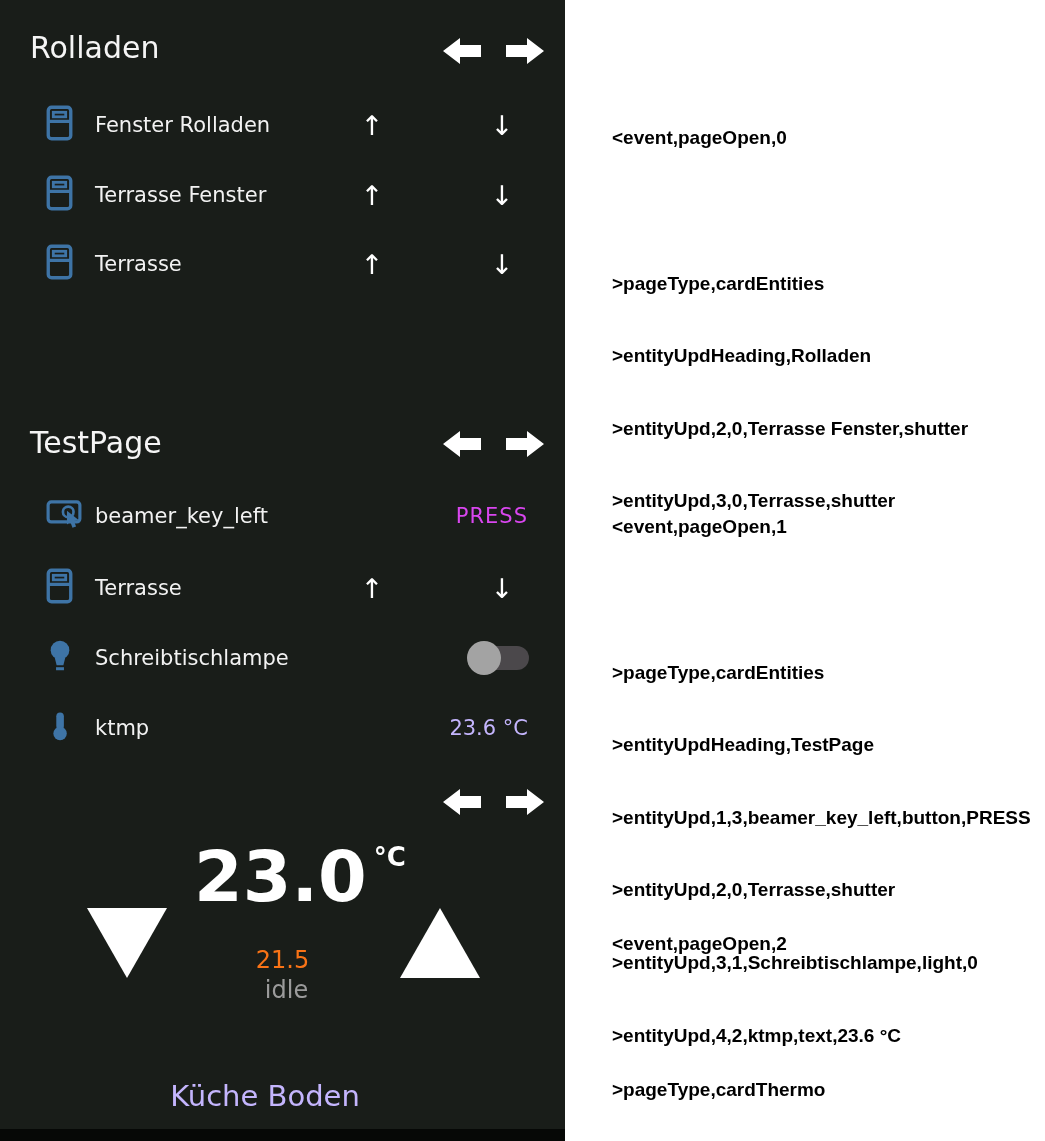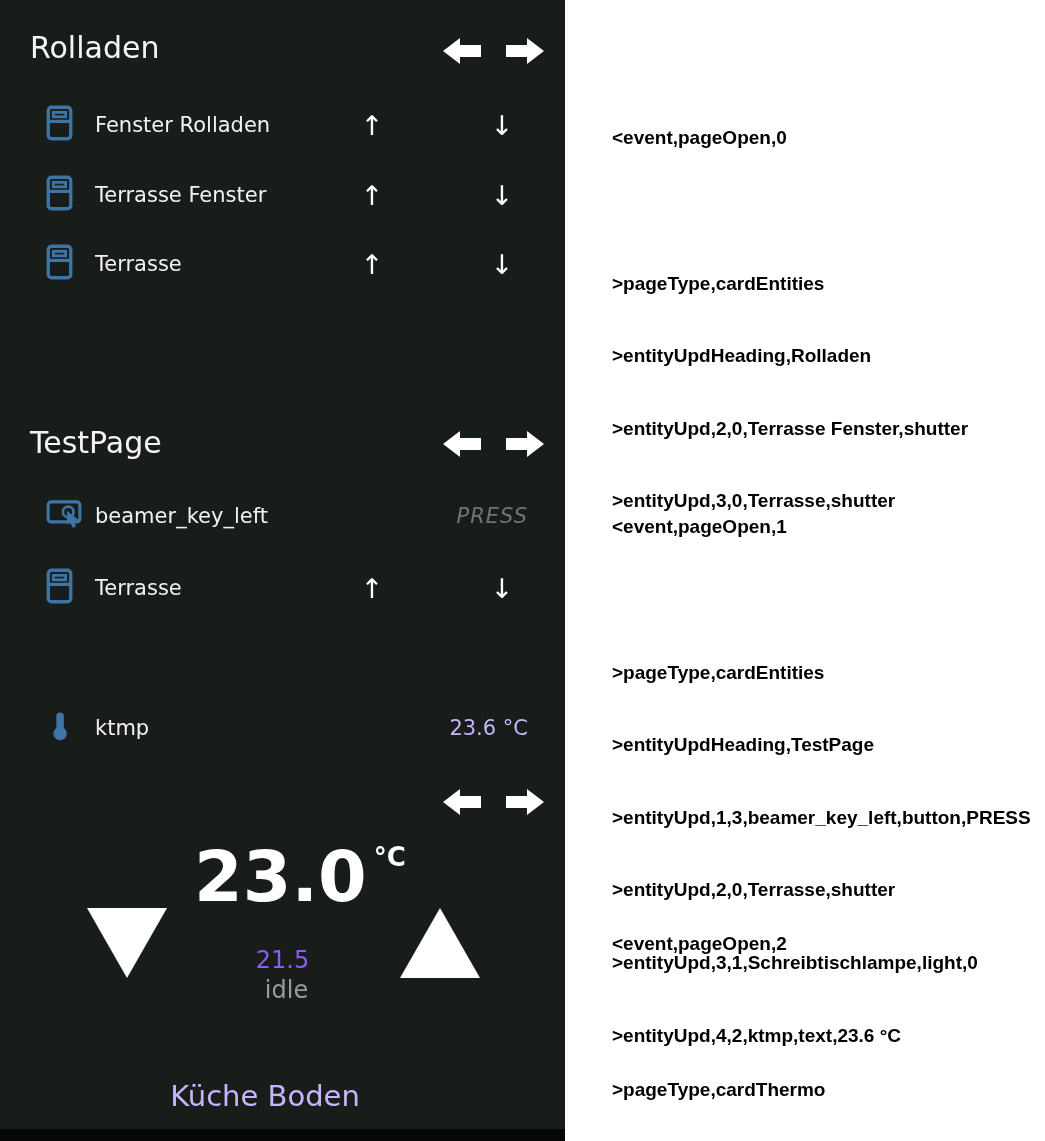--- a/index.html
+++ b/index.html
@@ -19,38 +19,38 @@
   .ent-label { position:absolute; left:95px; top:50%; transform:translateY(-50%);
                color:#f2f2f2; font-size:21px; white-space:nowrap; }
   .ctl { position:absolute; top:50%; transform:translateY(-50%); width:42px; text-align:center;
          color:#ffffff; font-size:27px; line-height:27px; cursor:pointer; }
   .ctl-up   { left:351px; }
   .ctl-stop { left:416px; }
   .ctl-down { left:481px; }
   .stop-square { width:21px; height:21px; background:#ffffff; margin:0 auto; }
 
   .press { position:absolute; right:37px; top:50%; transform:translateY(-50%);
-           color:#737373; font-size:21px; letter-spacing:1px; cursor:pointer;font-style:italic; }
+           color:#d946ef; font-size:21px; letter-spacing:1px; cursor:pointer; }
   .text-value { position:absolute; right:37px; top:50%; transform:translateY(-50%);
                 color:#c4b5fd; font-size:21px; white-space:nowrap; }
 
   .toggle { position:absolute; right:36px; top:50%; transform:translateY(-50%);
             width:62px; height:34px; cursor:pointer; }
   .toggle-track { position:absolute; left:9px; top:5px; width:53px; height:24px;
                   border-radius:12px; background:#4b484b; }
   .toggle-knob { position:absolute; left:0; top:0; width:34px; height:34px;
                  border-radius:50%; background:#a3a3a3; }
 
   
   .thermo-temp { position:absolute; left:0; top:842px; width:600px;
                  display:flex; justify-content:center; align-items:flex-start; color:#ffffff; }
   .thermo-temp .num { font-size:70px; line-height:70px; font-weight:700; }
   .thermo-temp .unit { font-size:26px; line-height:26px; font-weight:700; margin:2px 0 0 7px; }
   .thermo-target { position:absolute; left:0; top:946px; width:565px; text-align:center;
-                   color:#8b5cf6; font-size:24px; }
+                   color:#f97316; font-size:24px; }
   .thermo-status { position:absolute; left:0; top:976px; width:573px; text-align:center;
                    color:#9b9b9b; font-size:24px; }
   .thermo-name { position:absolute; left:0; top:1079px; width:530px; text-align:center;
                  color:#c4b5fd; font-size:29px; }
   .tri { position:absolute; cursor:pointer; }
   .tri-down { left:87px;  top:908px; }
   .tri-up   { left:400px; top:908px; }
 
   
   .log-block { position:absolute; left:612px; color:#000000;
@@ -161,20 +161,34 @@
             </g>
           </svg>
       </span>
       <span class="ent-label">Terrasse</span>
       <span class="ctl ctl-up">↑</span>
       <span class="ctl ctl-stop">
         <span class="stop-square"></span></span>
       <span class="ctl ctl-down">↓</span>
     </div>
 
+    <div class="row" style="top:623px;">
+      <span class="ent-icon">
+        <svg width="28" height="33" viewBox="0 0 24 28" fill="currentColor">
+          <circle cx="12" cy="9" r="8"></circle>
+          <path d="M7.5 15.5 h9 l-1.6 6.5 h-5.8 z"></path>
+          <rect x="8.6" y="23.6" width="6.8" height="2.6"></rect>
+        </svg>
+      </span>
+      <span class="ent-label">Schreibtischlampe</span>
+      <span class="toggle">
+        <span class="toggle-track"></span>
+        <span class="toggle-knob"></span>
+      </span>
+    </div>
 
     <div class="row" style="top:693px;">
       <span class="ent-icon">
         <svg width="26" height="31" viewBox="0 0 24 28" fill="currentColor">
           <rect x="9.5" y="1.5" width="7" height="16" rx="3.5"></rect>
           <circle cx="13" cy="21" r="6.2"></circle>
         </svg>
       </span>
       <span class="ent-label">ktmp</span>
       <span class="text-value">23.6 °C</span>

